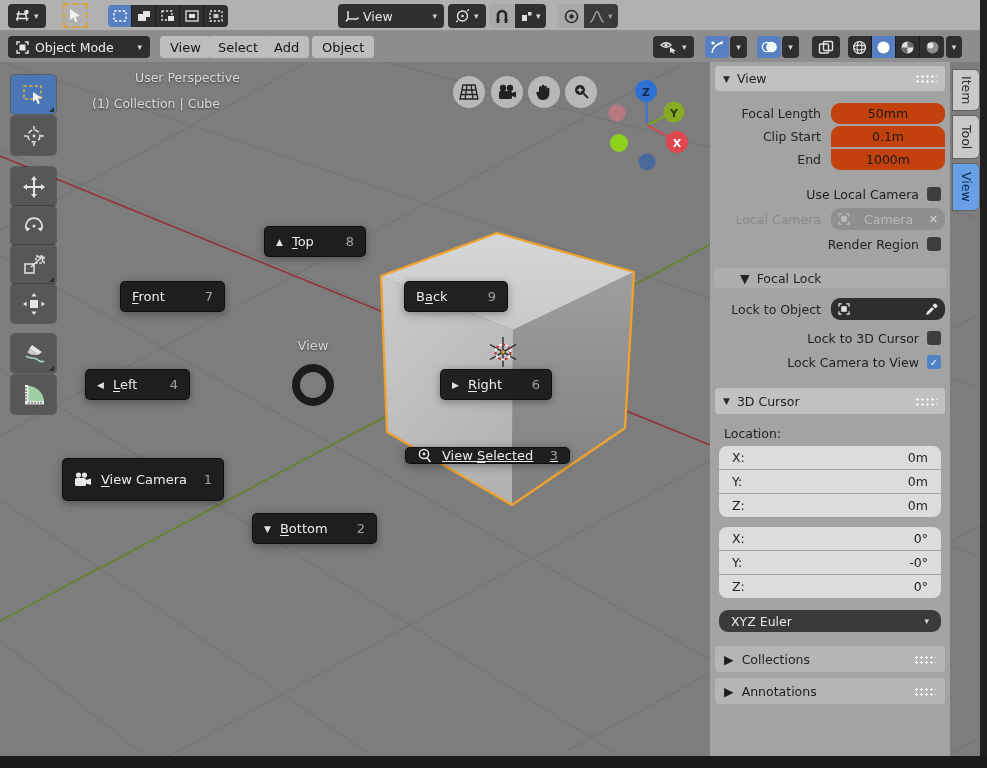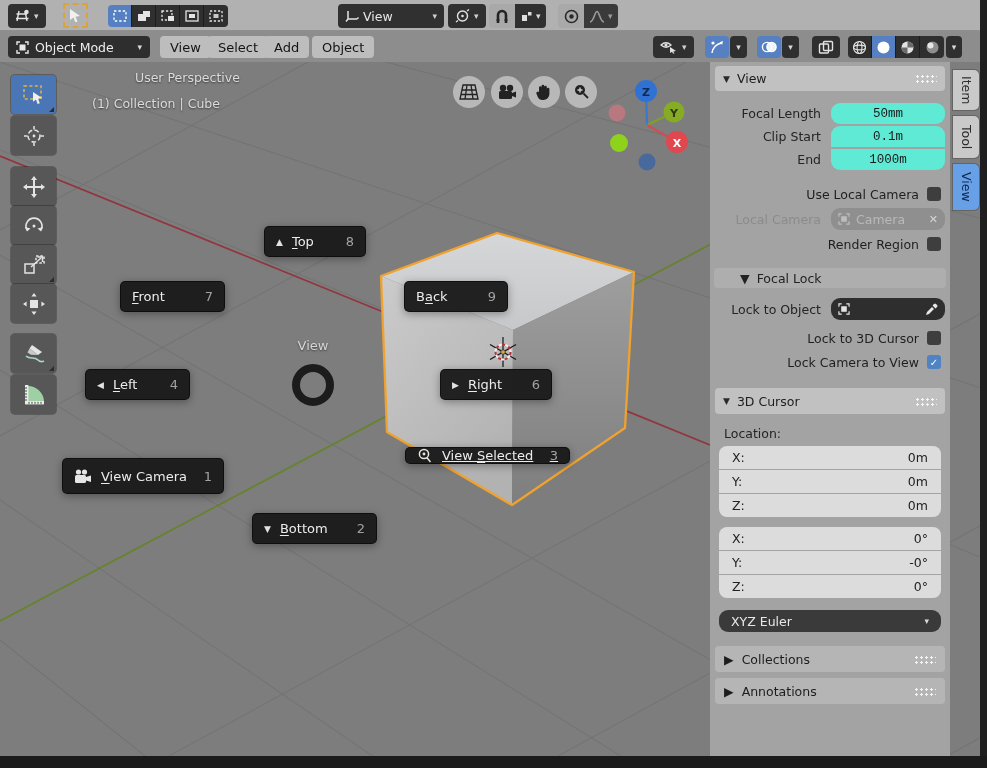--- a/index.html
+++ b/index.html
@@ -47,27 +47,27 @@
   .pie-title{left:286px;top:338px;width:54px;text-align:center;color:#d6d6d6;font-size:13px;text-shadow:0 1px 2px rgba(0,0,0,.5);z-index:7;}
 
   
   .sidebar{left:710px;top:62px;width:240px;height:694px;background:rgba(164,164,164,.97);z-index:20;padding:4px 5px;font-size:12.5px;color:#1f1f1f;}
   .phead{display:flex;align-items:center;gap:7px;background:#c1c1c1;border-radius:4px;height:25px;padding:0 8px;margin-bottom:12px;color:#1d1d1d;}
   .phead .tri{font-size:9px;color:#2a2a2a;}
   .grip{margin-left:auto;width:22px;height:9px;background-image:radial-gradient(circle,rgba(255,255,255,.95) 1.1px,transparent 1.4px);background-size:5px 5px;opacity:.9;}
   .prow{display:grid;grid-template-columns:1fr 114px;align-items:center;margin-bottom:2px;height:21px;}
   .prow .lab{text-align:right;padding-right:10px;color:#242424;}
   .prow .lab.dis{color:#8b8b8b;}
-  .field{background:#5eead4;border-radius:9px;height:21px;display:flex;align-items:center;justify-content:center;color:#1a1a1a;font-family:Liberation Mono, monospace;}
+  .field{background:#c2410c;border-radius:9px;height:21px;display:flex;align-items:center;justify-content:center;color:#1a1a1a;}
   .field.jtop{border-radius:9px 9px 0 0;}
   .field.jbot{border-radius:0 0 9px 9px;}
   .cbrow{display:flex;align-items:center;justify-content:flex-end;gap:8px;height:20px;margin-bottom:4px;}
   .checkbox{width:14px;height:14px;border-radius:3px;background:#3e3e3e;margin-right:4px;display:flex;align-items:center;justify-content:center;}
   .checkbox.checked{background:#4f83c4;color:#fff;font-size:10px;}
-  .objfield{display:flex;align-items:center;gap:6px;background:#8f8f8f;border-radius:9px;height:22px;padding:0 7px;color:#b9b9b9;}
+  .objfield{display:flex;align-items:center;gap:14px;background:#8f8f8f;border-radius:9px;height:22px;padding:0 7px;color:#b9b9b9;}
   .objfield.dark{background:#2e2e2e;color:#e4e4e4;}
   .subhead{display:flex;align-items:center;gap:7px;background:#aeaeae;border-radius:4px;height:20px;padding:0 26px;margin:14px -1px 10px;color:#222;}
   .xyzstack{margin:0 4px 10px;}
   .xyzrow{display:flex;align-items:center;justify-content:space-between;background:#dcdcdc;height:23px;padding:0 13px;margin-bottom:1px;color:#222;}
   .xyzrow.first{border-radius:8px 8px 0 0;}
   .xyzrow.last{border-radius:0 0 8px 8px;margin-bottom:0;}
   .seclab{padding-left:9px;margin-bottom:5px;color:#242424;}
   .dddark{display:flex;align-items:center;background:#3a3a3a;color:#e8e8e8;border-radius:9px;height:22px;padding:0 12px;margin:0 4px 14px;}
   .dddark .caret{margin-left:auto;}
   .pcollapsed{display:flex;align-items:center;gap:8px;background:#b5b5b5;border-radius:4px;height:26px;padding:0 9px;margin-bottom:6px;color:#1d1d1d;}
@@ -202,21 +202,21 @@
     <span><span></span><span class="key">L</span><span>eft</span></span>
     <span class="num">4</span>
   </div>
 
   <div class="abs pie-item" style="left:440px;top:369px;width:112px;height:31px;">
     <span class="arrow">▶</span>
     <span><span></span><span class="key">R</span><span>ight</span></span>
     <span class="num">6</span>
   </div>
 
-  <div class="abs pie-item" style="left:62px;top:458px;width:162px;height:36px;">
+  <div class="abs pie-item" style="left:62px;top:458px;width:162px;height:43px;">
     <svg width="18" height="15" viewBox="0 0 18 15" fill="#e6e6e6">
       <circle cx="4.5" cy="3" r="2.6"></circle>
         <circle cx="10.5" cy="3" r="2.6"></circle>
       <rect x="1" y="6" width="11" height="8" rx="1.5"></rect>
       <path d="M12 8 L17 6.5 V13 L12 11.5 Z"></path>
     </svg>
     <span><span></span><span class="key">V</span><span>iew Camera</span></span>
     <span class="num">1</span>
   </div>
 

